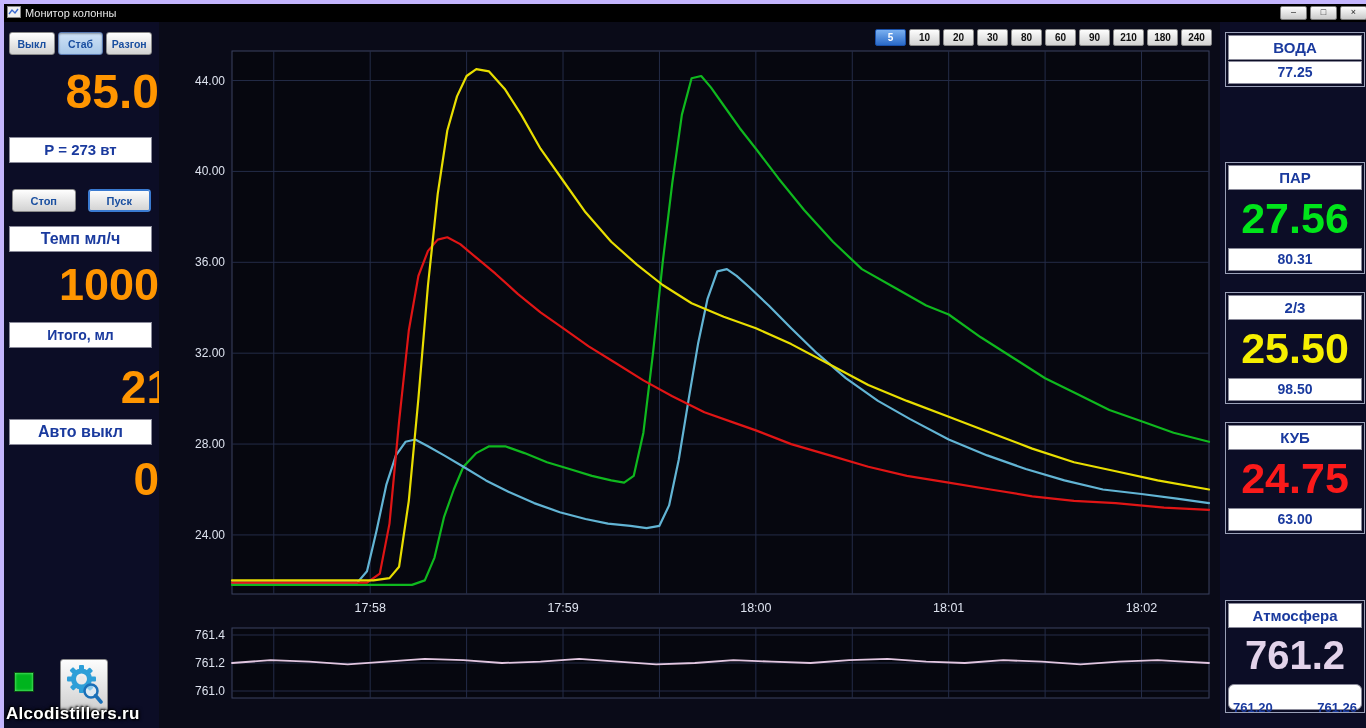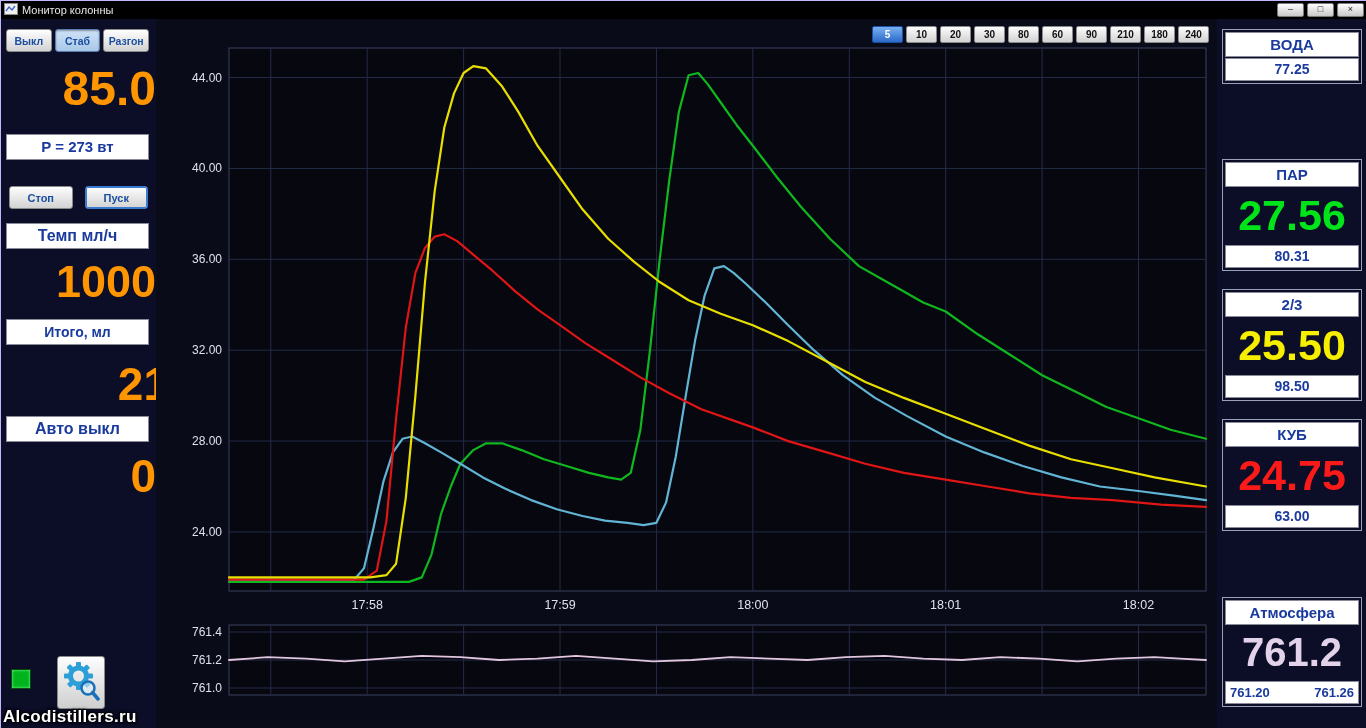--- a/index.html
+++ b/index.html
@@ -1,18 +1,18 @@
 <!DOCTYPE html>
 <html><head>
 <meta charset="utf-8">
 <style>
   * { margin:0; padding:0; box-sizing:border-box; }
   html,body { width:1366px; height:728px; overflow:hidden; background:#000; }
   body { font-family:"Liberation Sans","DejaVu Sans",sans-serif; }
-  #root { position:relative; width:1366px; height:728px; background:#000; border:1px solid #c4b5fd; }
+  #root { position:relative; width:1366px; height:728px; background:#000; border:4px solid #c4b5fd; }
 
   
   #titlebar { position:absolute; top:0; left:0; width:1366px; height:18px; background:#000; display:flex; align-items:center; }
   #titlebar .title { color:#e8e8e8; font-size:11px; margin-left:4px; }
   #titlebar .spacer { flex:1; }
   .tb-btn { width:27px; height:14px; margin-right:3px; background:linear-gradient(#fdfdfd,#c9c9c9); border:1px solid #7a7a7a; border-radius:2px; font-size:9px; line-height:11px; text-align:center; color:#222; cursor:default; }
   #app-icon { margin-left:3px; display:inline-block; }
 
   
   #left-panel  { position:absolute; top:18px; left:0; width:177px; height:710px; background:#0c0d26; }
@@ -50,21 +50,21 @@
   #time-row { position:absolute; top:7px; right:8px; display:flex; gap:3px; }
   .time-btn { width:31px; height:17px; background:linear-gradient(#fdfdfd,#d2d2d2); border:1px solid #8a8a8a; border-radius:2px; color:#111; font-size:10px; font-weight:bold; display:flex; align-items:center; justify-content:center; cursor:default; }
   .time-btn.sel { background:linear-gradient(#7ab0f0,#2a6ac8); color:#fff; border-color:#1a50a8; }
 
   
   .sensor-group { position:absolute; left:5px; width:140px; border:1px solid #9aa0b8; padding:2px; background:#0c0d26; }
   .sensor-header { height:25px; font-size:15px; line-height:23px; }
   .sensor-value { height:57px; font-size:43px; line-height:57px; font-weight:bold; text-align:center; }
   .sensor-sub { height:23px; font-size:14px; line-height:21px; margin-top:1px; }
   #atmo-group .sensor-value { font-size:40px; height:55px; line-height:55px; }
-  #atmo-sub { display:flex; justify-content:space-between; padding:0 4px; }
+  #atmo-sub { display:flex; justify-content:space-between; padding:12px 4px;border-radius:6px; }
   #atmo-sub span { font-size:13px; }
 
   svg text { font-family:"Liberation Sans","DejaVu Sans",sans-serif; }
 </style>
 </head>
 <body>
 
 <div id="root">
 
   <div id="titlebar">

